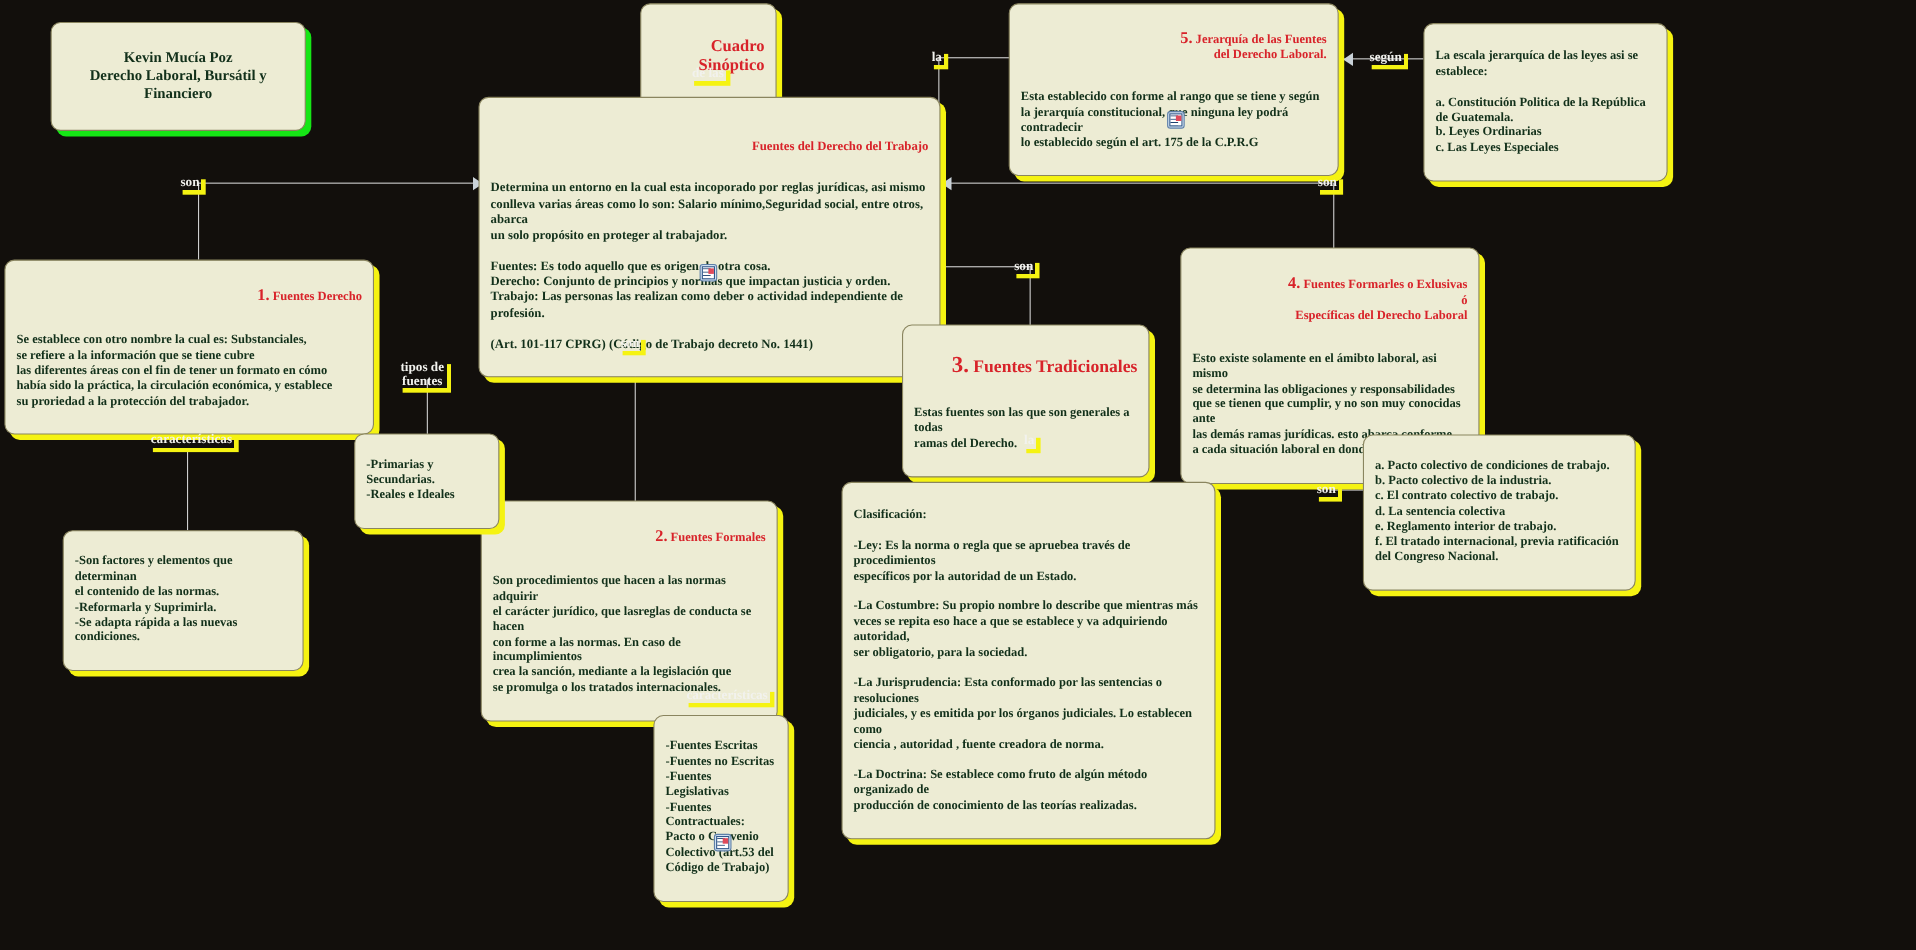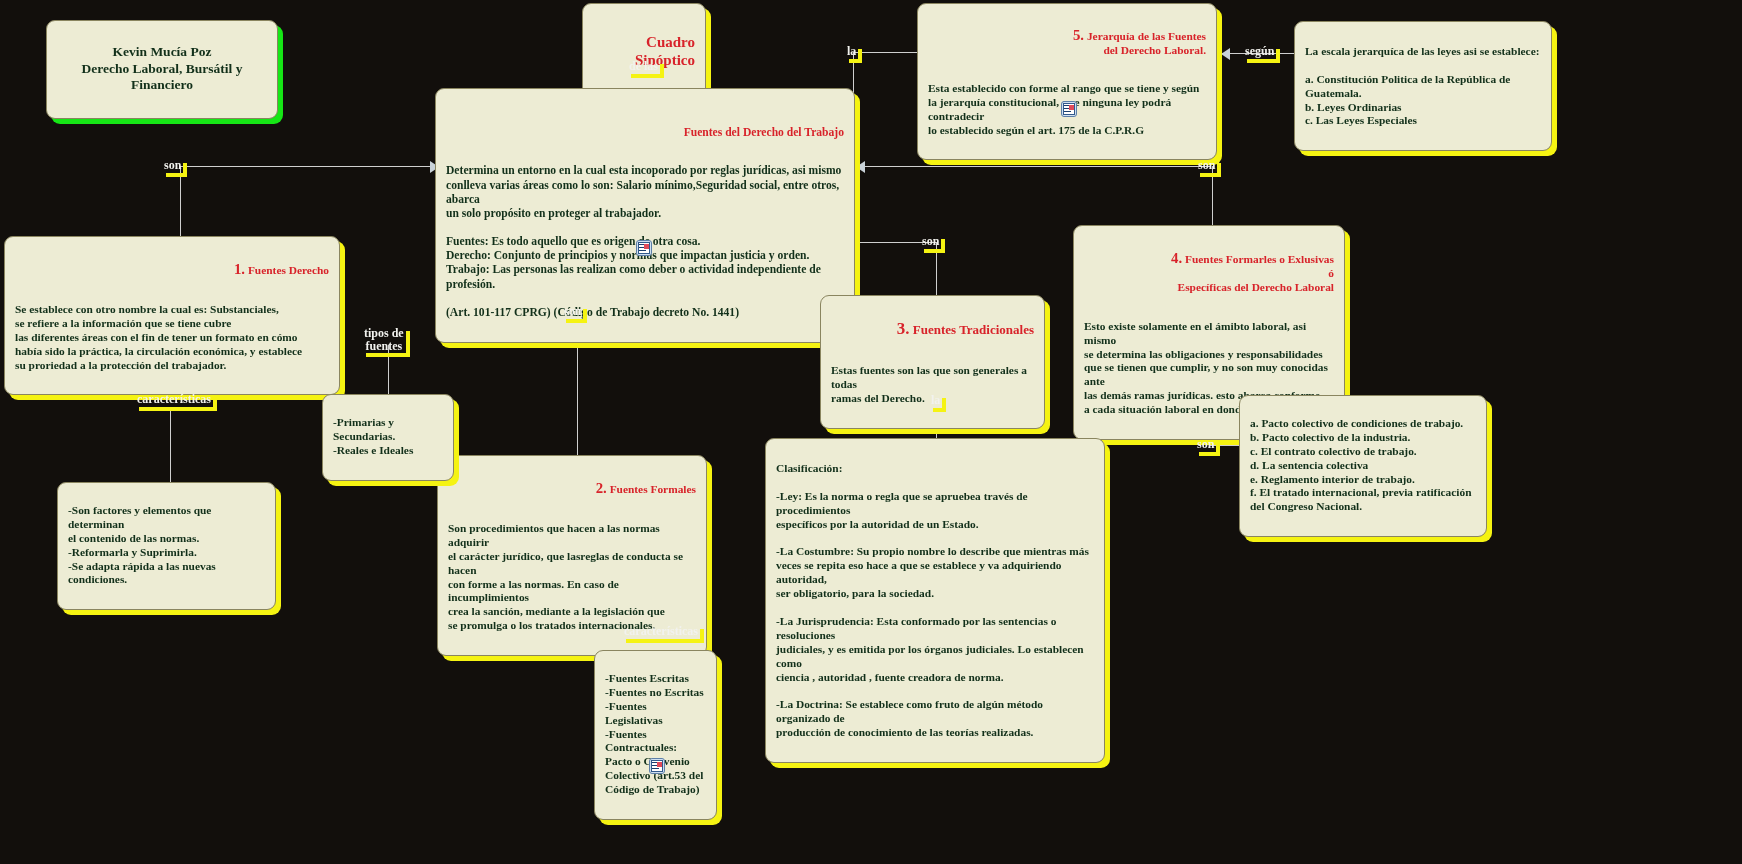--- a/index.html
+++ b/index.html
@@ -172,21 +172,21 @@
   <div class="node sh-yellow" style="left:437px;top:455px;width:270px;font-size:11.4px;padding-top:9px;">
     <span class="ttl" style="font-size:11.4px;"><span class="num">2.</span> <span>Fuentes Formales</span></span>
     <span class="body" style="margin-top:9px;">Son procedimientos que hacen a las normas adquirir
 el carácter jurídico, que lasreglas de conducta se hacen
 con forme a las normas. En caso de incumplimientos
 crea la sanción, mediante a la legislación que
 se promulga o los tratados internacionales.</span>
   </div>
 
   <div class="node sh-yellow" style="left:820px;top:295px;width:225px;font-size:11.4px;padding-top:9px;">
-    <span class="ttl" style="font-size:13px;"><span class="num">3.</span> <span>Fuentes Tradicionales</span></span>
+    <span class="ttl" style="font-size:16px;"><span class="num">3.</span> <span>Fuentes Tradicionales</span></span>
     <span class="body" style="margin-top:9px;">Estas fuentes son las que son generales a todas
 ramas del Derecho.</span>
   </div>
 
   <div class="node sh-yellow" style="left:1073px;top:225px;width:272px;font-size:11.4px;padding-top:9px;">
     <span class="ttl" style="font-size:11.4px;"><span class="num">4.</span> <span>Fuentes Formarles o Exlusivas
 ó
 Específicas del Derecho Laboral</span></span>
     <span class="body" style="margin-top:9px;">Esto existe solamente en el ámibto laboral, asi mismo
 se determina las obligaciones y responsabilidades
@@ -199,21 +199,21 @@
     <span class="ttl" style="font-size:11.4px;"><span class="num">5.</span> <span>Jerarquía de las Fuentes
 del Derecho Laboral.</span></span>
     <span class="body" style="margin-top:8px;"> Esta establecido con forme al rango que se tiene y según
 la jerarquía constitucional, que ninguna ley podrá contradecir
 lo establecido según el art. 175 de la C.P.R.G</span>
   </div>
   <div class="noteicon" style="left:1061px;top:101px;">
       <i></i>
     </div>
 
-  <div class="node sh-yellow" style="left:1294px;top:21px;width:258px;font-size:11.4px;padding-top:9px;">
+  <div class="node sh-yellow" style="left:1294px;top:21px;width:222px;font-size:11.4px;padding-top:9px;">
     <span class="body">La escala jerarquíca de las leyes asi se establece:
 
 a. Constitución Politica de la República de Guatemala.
 b. Leyes Ordinarias
 c. Las Leyes Especiales</span>
   </div>
 
   <div class="node sh-yellow" style="left:322px;top:394px;width:132px;font-size:11.4px;padding-top:7px;">
     <span class="body">-Primarias y Secundarias.
 -Reales e Ideales</span>

